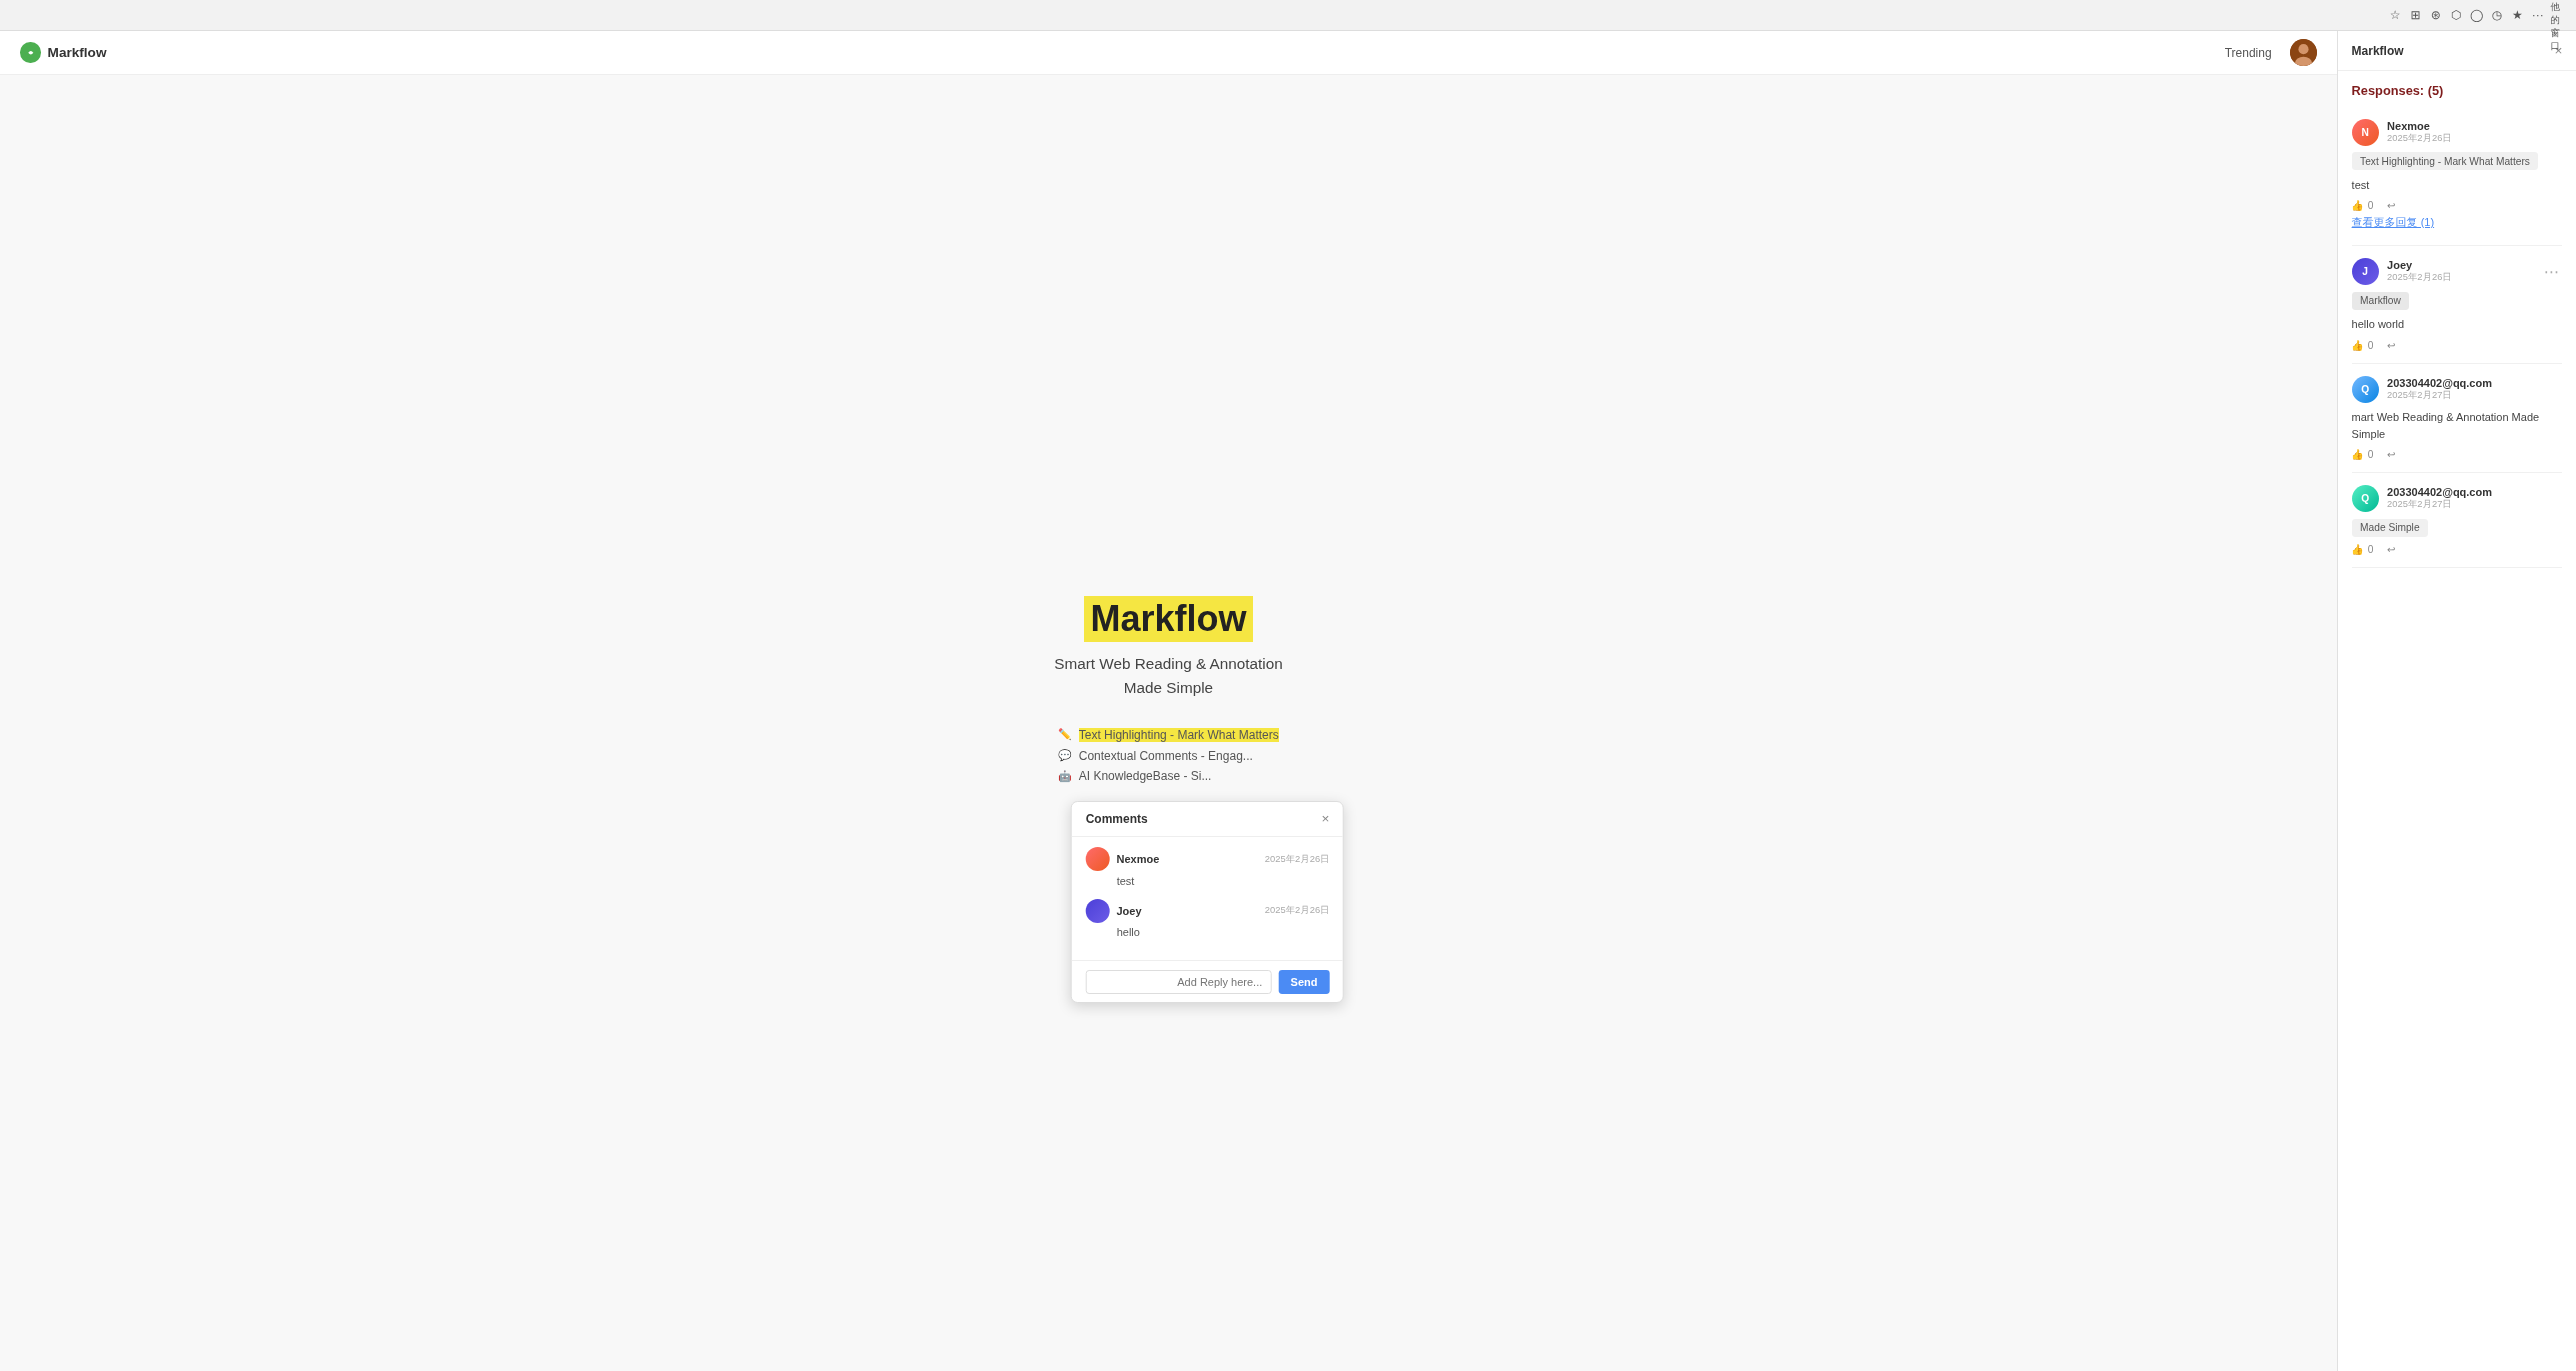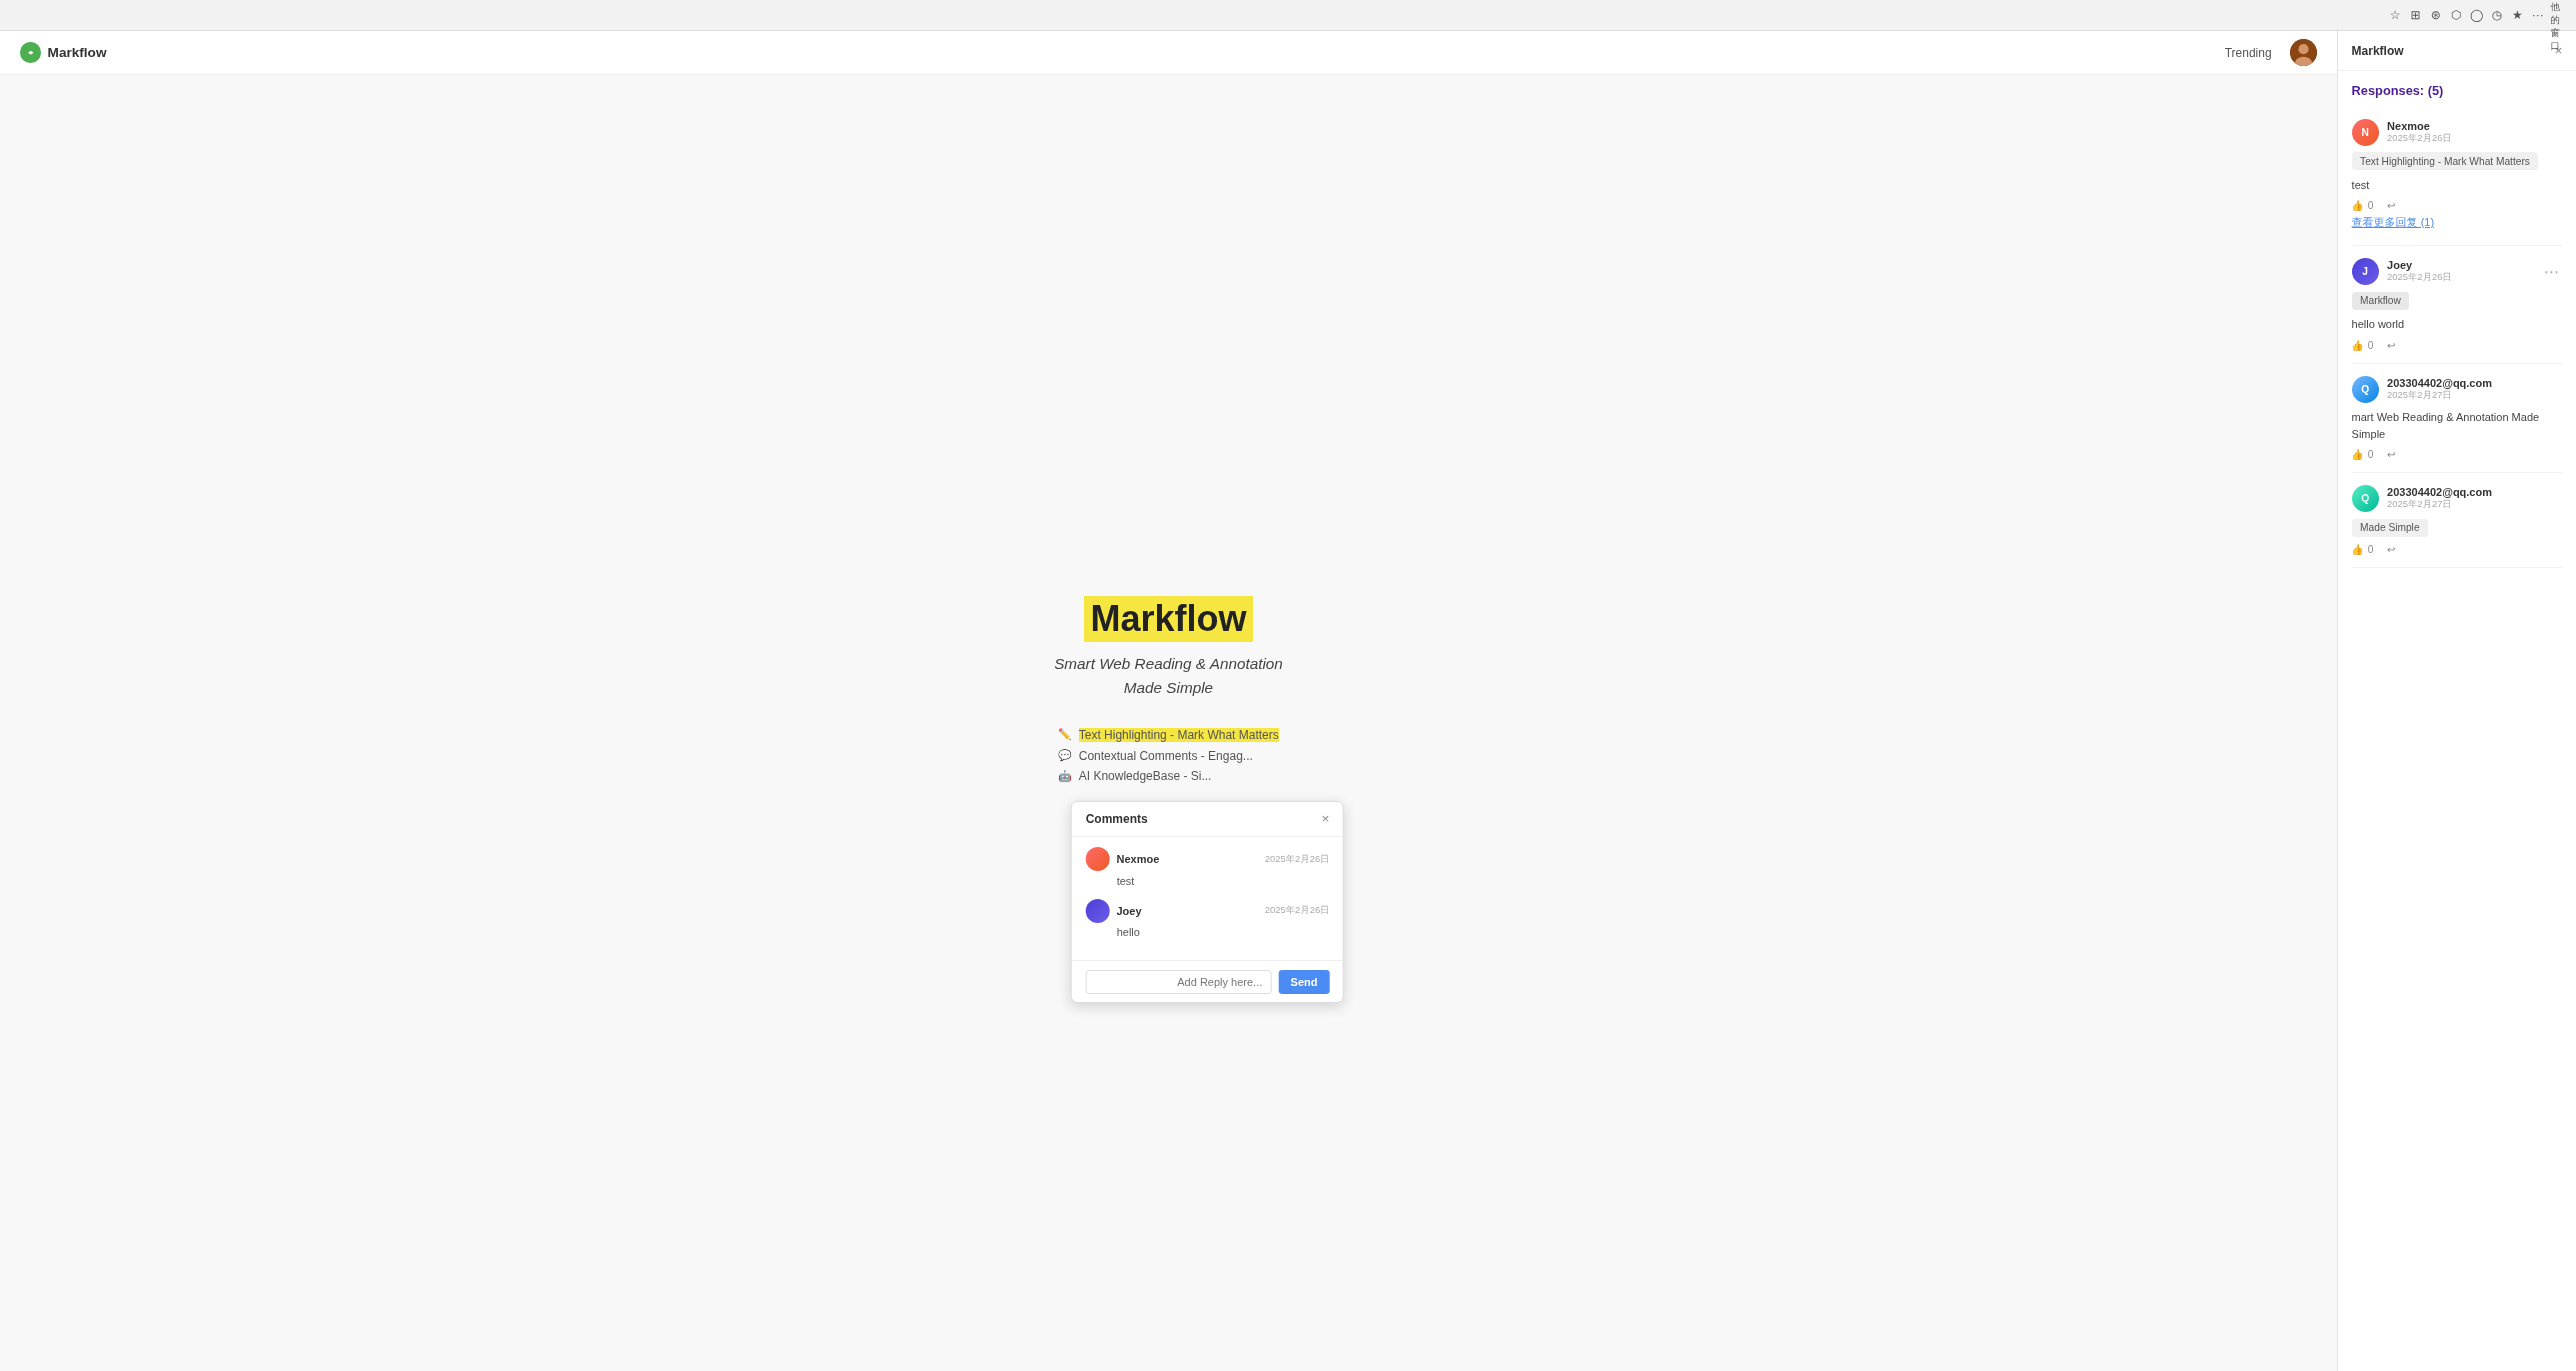--- a/index.html
+++ b/index.html
@@ -125,21 +125,20 @@
       color: #222;
       background: #f5e642;
       display: inline-block;
       padding: 1.7px 6.8px;
       margin-bottom: 10.2px;
     }
     .hero-subtitle {
       font-size: 15.3px;
       color: #444;
       line-height: 1.6;
-      font-style: italic;
     }
 
     .features-list {
       list-style: none;
       margin-bottom: 24px;
     }
     .features-list li {
       font-size: 12px;
       color: #555;
       margin-bottom: 6.8px;
@@ -309,21 +308,21 @@
     .sidebar-close {
       background: none;
       border: none;
       cursor: pointer;
       color: #888;
       font-size: 13.6px;
     }
     .sidebar-responses-heading {
       font-size: 12.8px;
       font-weight: 700;
-      color: #4c1d95;
+      color: #7f1d1d;
       padding: 12px 13.6px 8.5px;
     }
     .sidebar-body {
       flex: 1;
       overflow-y: auto;
       padding: 0 13.6px;
     }
 
     .response-item {
       border-bottom: 0.9px solid #f0f0f0;

